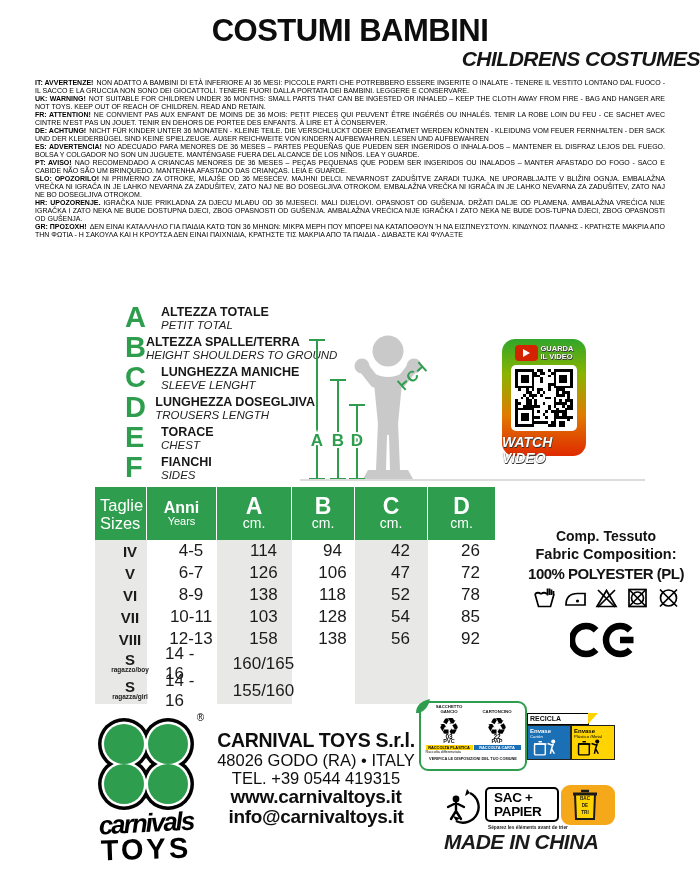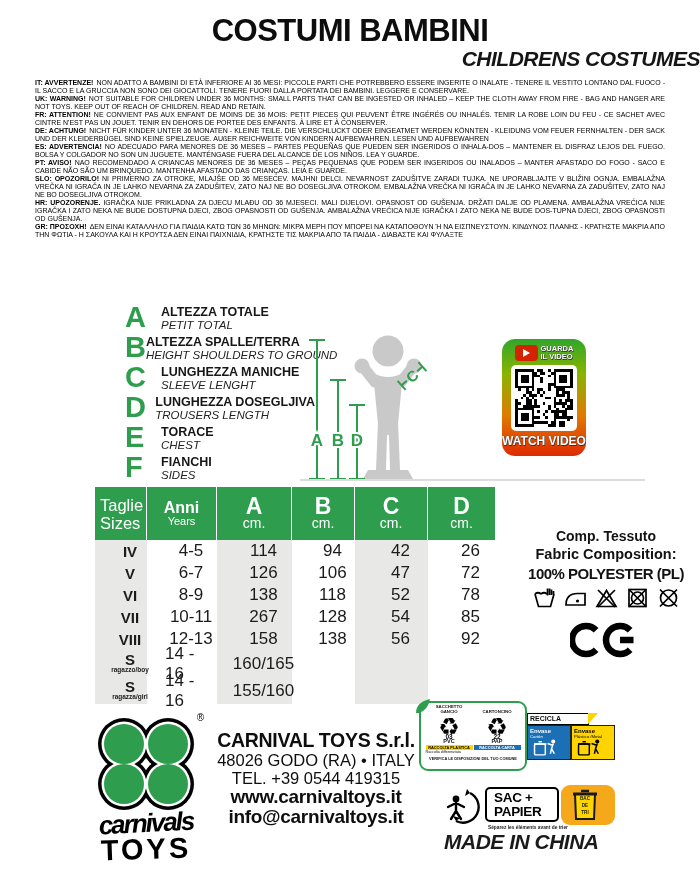--- a/index.html
+++ b/index.html
@@ -27,22 +27,22 @@
   .badge{position:absolute;left:502px;top:339px;width:84px;height:117px;border-radius:13px;
          background:linear-gradient(180deg,#2fa62a 0%,#8ab400 30%,#e07b00 65%,#df2a00 100%);
          box-sizing:border-box;padding-top:4px;}
   .badge-top{display:flex;align-items:center;justify-content:center;gap:3px;height:19px;}
   .play{width:23px;height:16px;background:#d42300;border-radius:4px;display:flex;align-items:center;justify-content:center;flex:0 0 auto;}
   .play i{display:block;width:0;height:0;border-left:7px solid #fff;border-top:4.5px solid transparent;border-bottom:4.5px solid transparent;}
   .badge-top-text{font-size:7.5px;font-weight:800;line-height:8px;color:#fff;
         text-shadow:0 0 1px #333,.5px .5px 0 #333;}
   .qr-panel{width:66px;height:66px;background:#fff;border-radius:5px;margin:3px auto 0;
         display:flex;align-items:center;justify-content:center;}
-  .badge-bottom{margin-top:3px;text-align:center;font-size:12px;font-weight:800;color:#fff;
-        text-shadow:0 0 1px #333,.5px .5px 0 #333;}
+  .badge-bottom{margin-top:3px;text-align:left;font-size:14px;font-weight:800;color:#fff;
+        text-shadow:0 0 1px #333,.5px .5px 0 #333;font-style:italic;}
   
   .table{position:absolute;left:95px;top:487px;width:400px;display:grid;
          grid-template-columns:52px 70px 75px 63px 73px 67px;
          grid-template-rows:53px 22px 22px 22px 22px 22px 27px 27px;}
   .th{background:#2E9E4E;color:#fff;display:flex;flex-direction:column;align-items:center;
       justify-content:center;border-right:1.5px solid #fff;box-sizing:border-box;}
   .th.last{border-right:none;}
   .th-first{align-items:flex-start;padding-left:5px;}
   .th-big{font-size:16.5px;line-height:18px;}
   .th-anni{font-size:16px;font-weight:bold;line-height:15px;}
@@ -410,21 +410,21 @@
 
     <div class="td g rom">VI</div>
     <div class="td">8-9</div>
     <div class="td g">138</div>
     <div class="td">118</div>
     <div class="td g">52</div>
     <div class="td">78</div>
 
     <div class="td g rom">VII</div>
     <div class="td">10-11</div>
-    <div class="td g">267</div>
+    <div class="td g">103</div>
     <div class="td">128</div>
     <div class="td g">54</div>
     <div class="td">85</div>
 
     <div class="td g rom">VIII</div>
     <div class="td">12-13</div>
     <div class="td g">158</div>
     <div class="td">138</div>
     <div class="td g">56</div>
     <div class="td">92</div>

